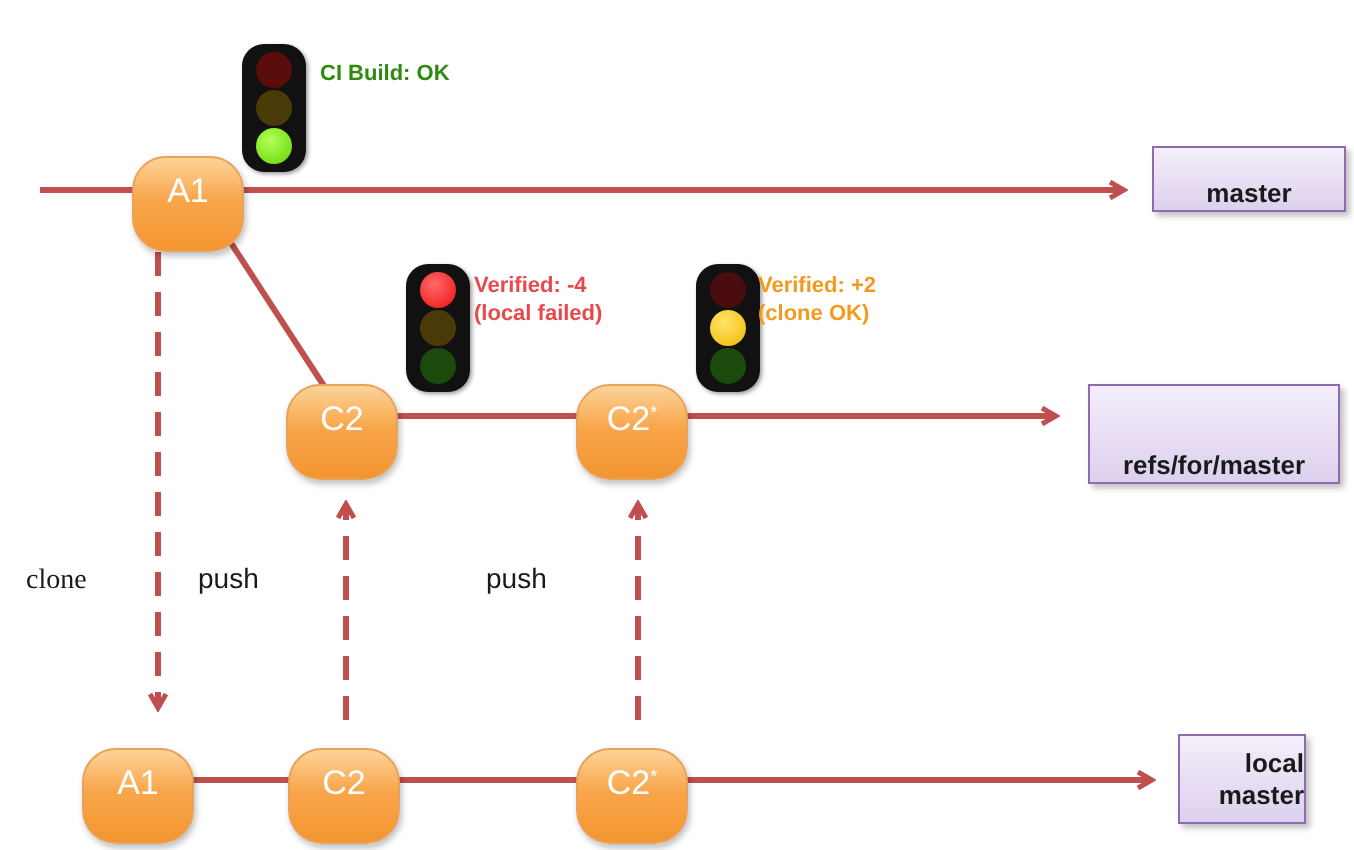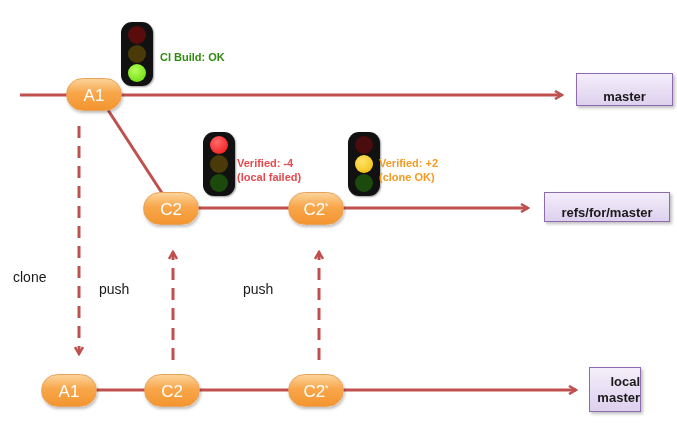--- a/index.html
+++ b/index.html
@@ -1,36 +1,36 @@
 <!DOCTYPE html>
 <html><head>
 <meta charset="utf-8">
 <style>
   html, body { margin:0; padding:0; background:#ffffff; }
   body { width:677px; height:425px; position:relative; overflow:hidden; font-family:"Liberation Sans", sans-serif; }
   svg#diagram { position:absolute; left:0; top:0; }
   .commit {
-    position:absolute; width:56px; height:33px; border-radius:17px;
+    position:absolute; width:56px; height:48px; border-radius:17px;
     background: linear-gradient(to bottom, #fcd39a 0%, #f8a64a 45%, #f39530 100%);
     border:1px solid #e8a35a;
     box-shadow: 1px 2px 3px rgba(0,0,0,0.25);
     color:#ffffff; font-size:17px; text-align:center; line-height:33px;
     box-sizing:border-box;
   }
   .commit sup { font-size:9px; vertical-align:top; position:relative; top:-3px; }
   .ref {
     position:absolute; box-sizing:border-box;
     background: linear-gradient(to bottom, #f4eefa 0%, #ddd0ee 100%);
     border:1px solid #8e6aae;
     box-shadow: 2px 2px 3px rgba(0,0,0,0.25);
     color:#1a1a1a; font-weight:bold; font-size:13px; text-align:center;
     display:flex; align-items:flex-end; justify-content:center; line-height:16px;
   }
   .label { position:absolute; font-size:14px; color:#1a1a1a; }
-  .status { position:absolute; font-size:11px; font-weight:bold; line-height:14px;margin-top:20px; }
+  .status { position:absolute; font-size:11px; font-weight:bold; line-height:14px; }
   .light {
     position:absolute; width:32px; height:64px; background:#111; border-radius:11px;
     box-shadow: 1px 1px 2px rgba(0,0,0,0.4);
   }
   .lamp { position:absolute; left:7px; width:18px; height:18px; border-radius:50%; }
   .lamp.r { top:4px; } .lamp.y { top:23px; } .lamp.g { top:42px; }
 </style>
 </head>
 <body>
 
@@ -98,23 +98,23 @@
 <div class="commit" style="left:144px;top:374px;">
   <span>C2</span>
 </div>
 <div class="commit" style="left:288px;top:374px;">
   <span>C2</span><sup>*</sup>
 </div>
 
 <div class="ref" style="left:576px;top:73px;width:97px;height:33px;">
   <span>master</span>
 </div>
-<div class="ref" style="left:544px;top:192px;width:126px;height:30px;">
+<div class="ref" style="left:544px;top:192px;width:126px;height:50px;">
   <span>refs/for/master</span>
 </div>
-<div class="ref" style="left:589px;top:367px;width:52px;height:45px;flex-direction:column;">
+<div class="ref" style="left:589px;top:367px;width:64px;height:45px;flex-direction:column;">
   <span>local</span>
   <span>master</span>
 </div>
 
-<div class="label" style="left:13px;top:269px;">clone</div>
+<div class="label" style="left:13px;top:283px;font-family:Liberation Serif, serif;">clone</div>
 <div class="label" style="left:99px;top:281px;">push</div>
 <div class="label" style="left:243px;top:281px;">push</div>
 
 </body></html>

